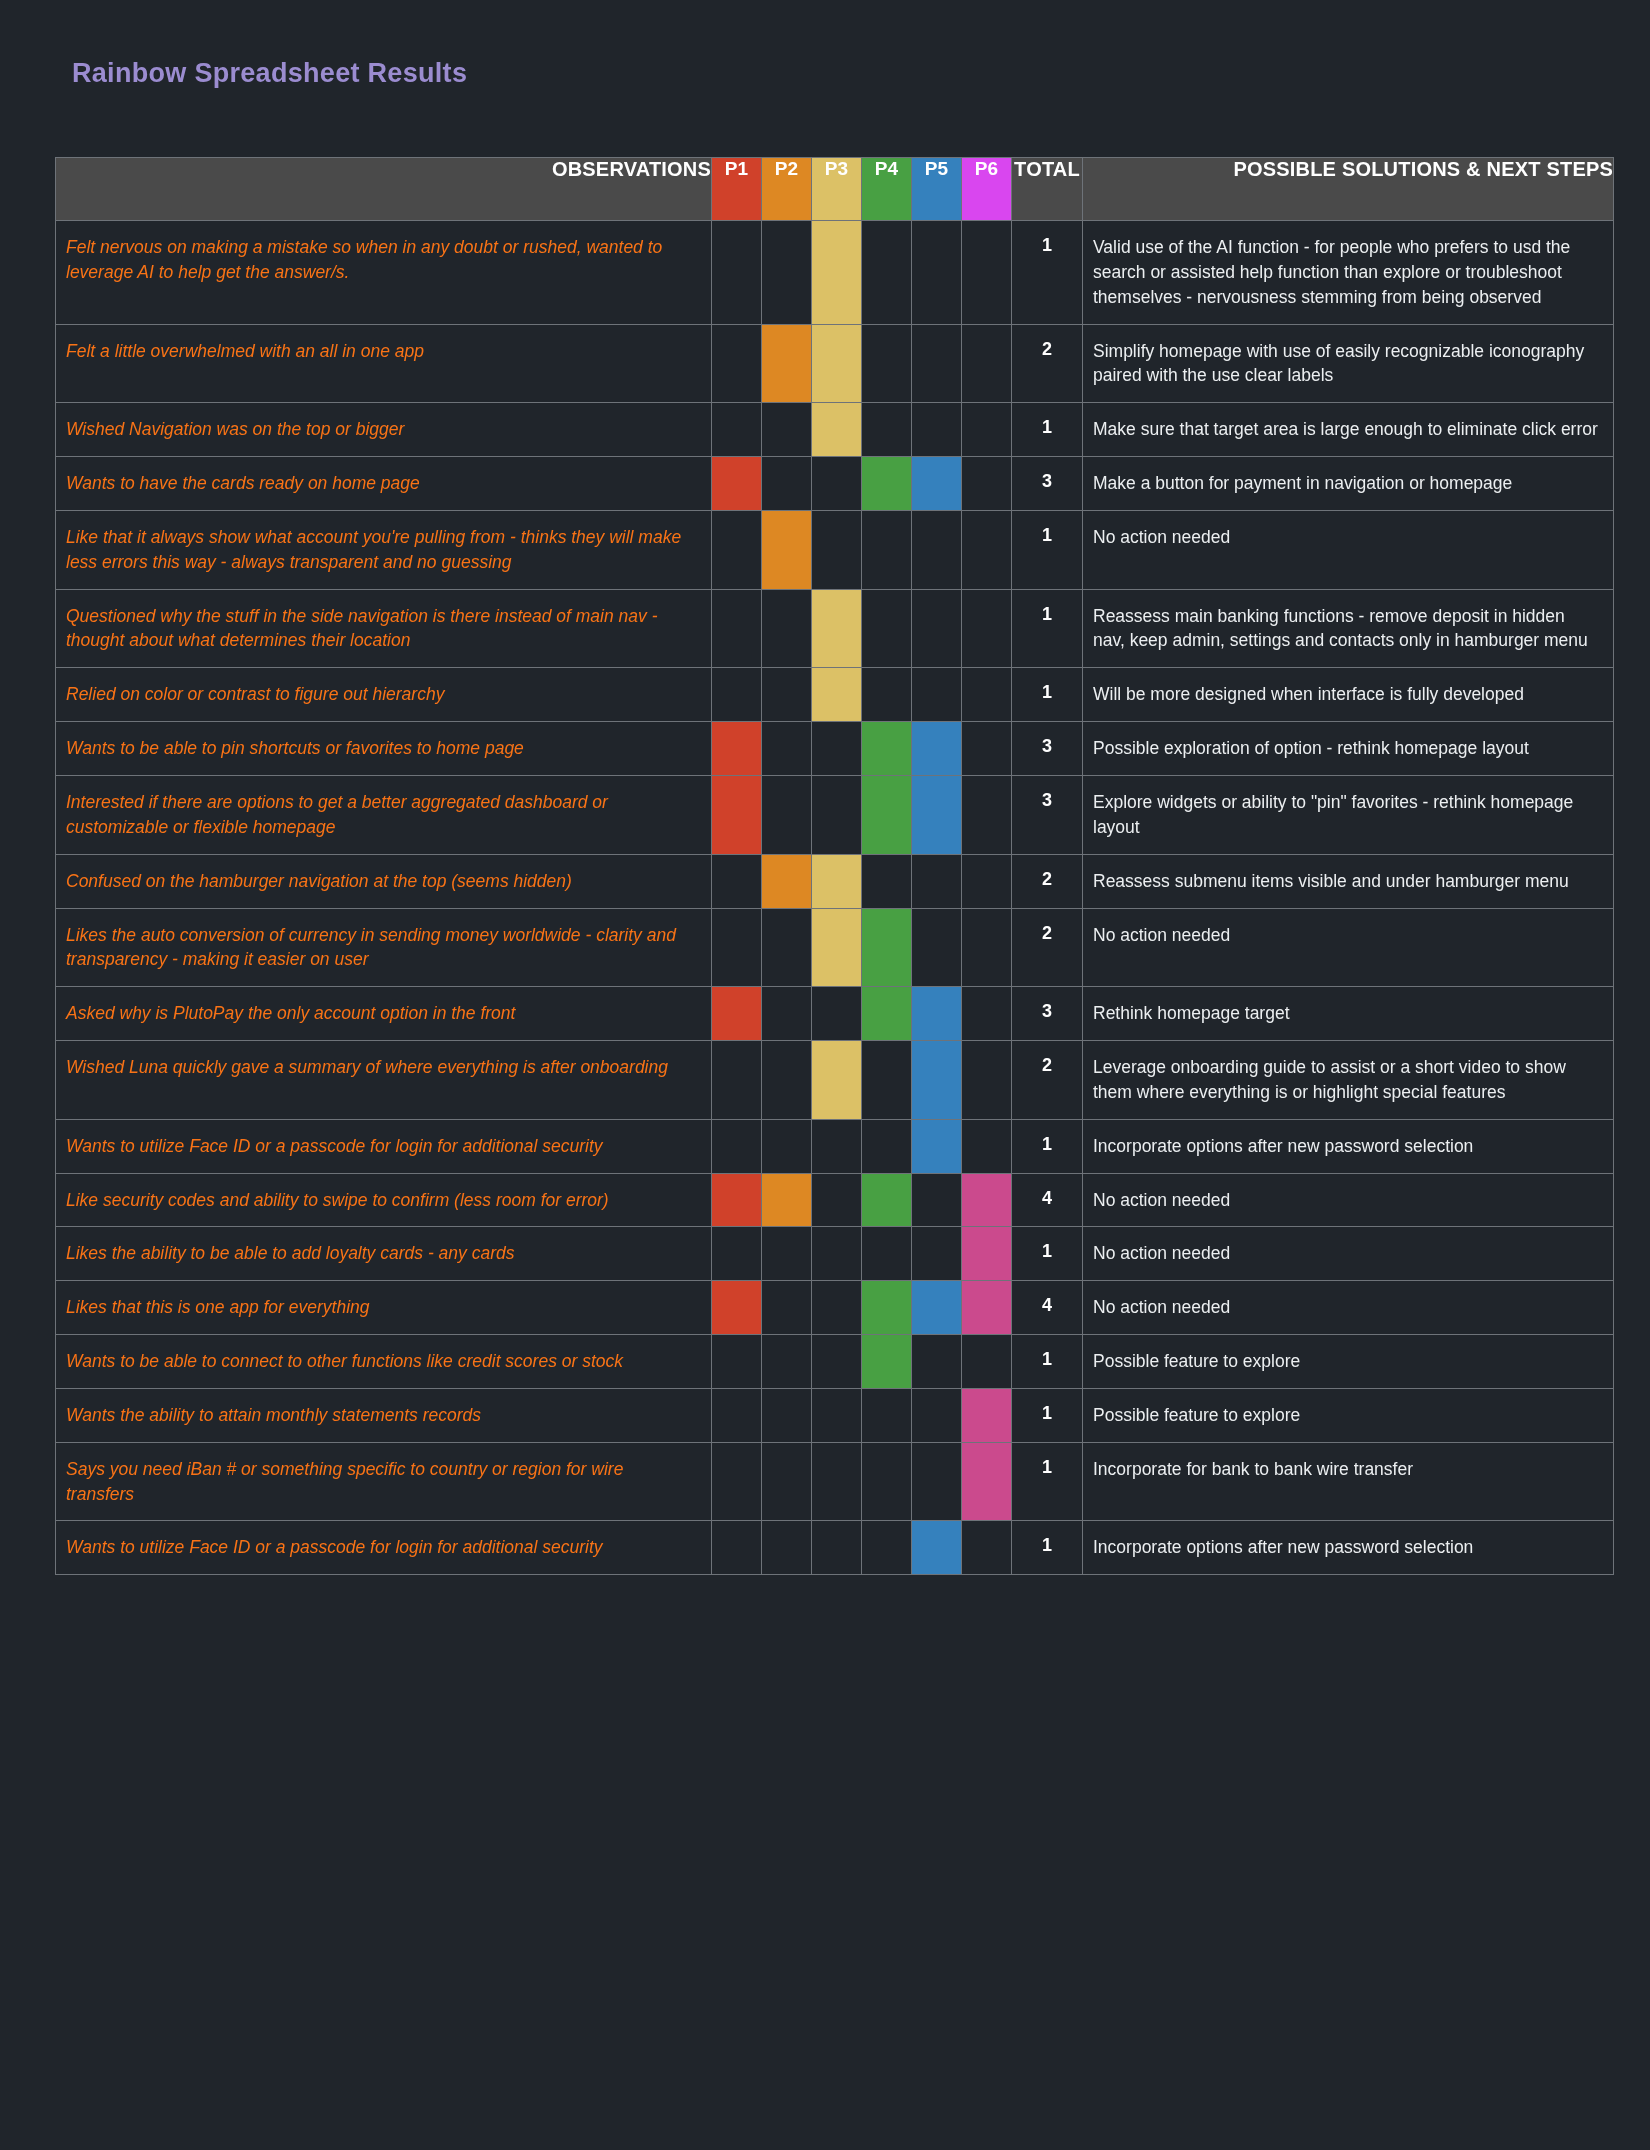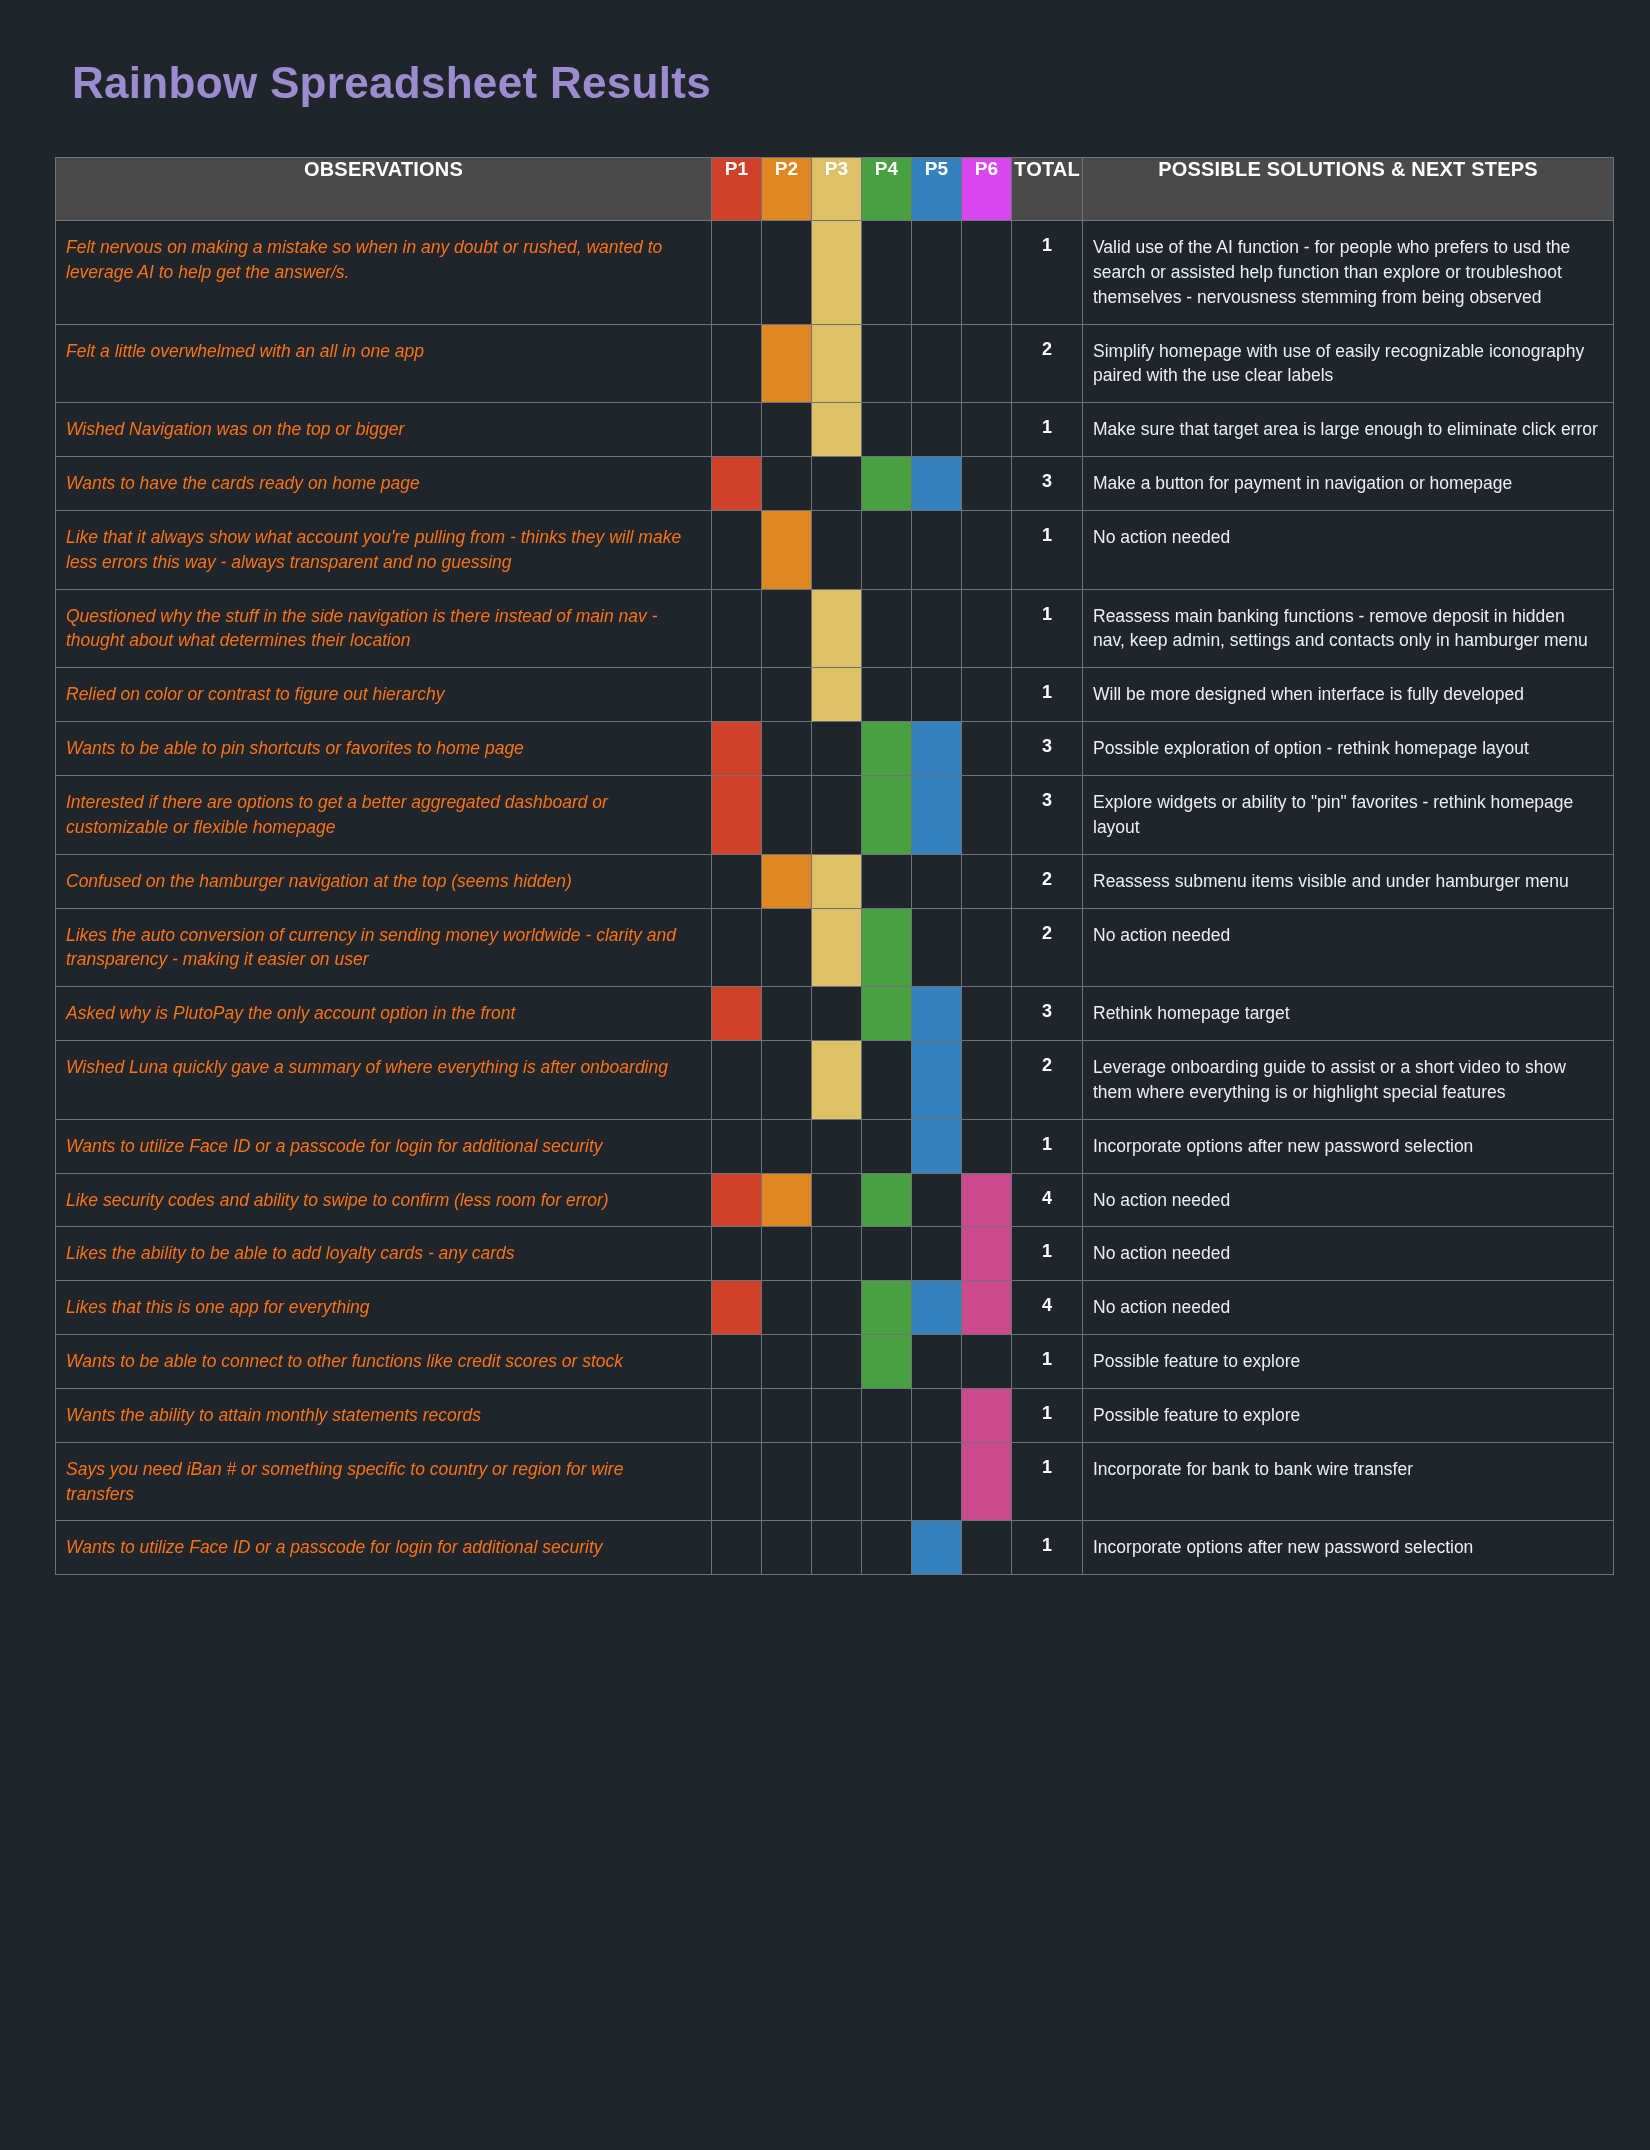--- a/index.html
+++ b/index.html
@@ -18,21 +18,21 @@
     width: 1650px;
     height: 2150px;
     box-sizing: border-box;
     padding: 0;
     overflow: hidden;
   }
   .page-title {
     position: absolute;
     left: 72px;
     top: 58px;
-    font-size: 44px;
+    font-size: 27px;
     font-weight: 700;
     letter-spacing: 0.3px;
     color: #9b8cd0;
     font-family: "Liberation Sans", sans-serif;
   }
   .table-wrap {
     position: absolute;
     left: 55px;
     top: 157px;
     width: 1556px;
@@ -47,21 +47,21 @@
     border: 1px solid #6e7379;
     vertical-align: top;
     padding: 0;
   }
   thead th {
     background: #4a4a4a;
     color: #ffffff;
     height: 62px;
     font-size: 20px;
     font-weight: 700;
-    text-align: center;
+    text-align: right;
     vertical-align: middle;
     letter-spacing: 0.2px;
   }
   th.h-observations {
     padding-left: 12px;
     width: 655px;
   }
   th.h-p {
     width: 49px;
     text-align: center;

